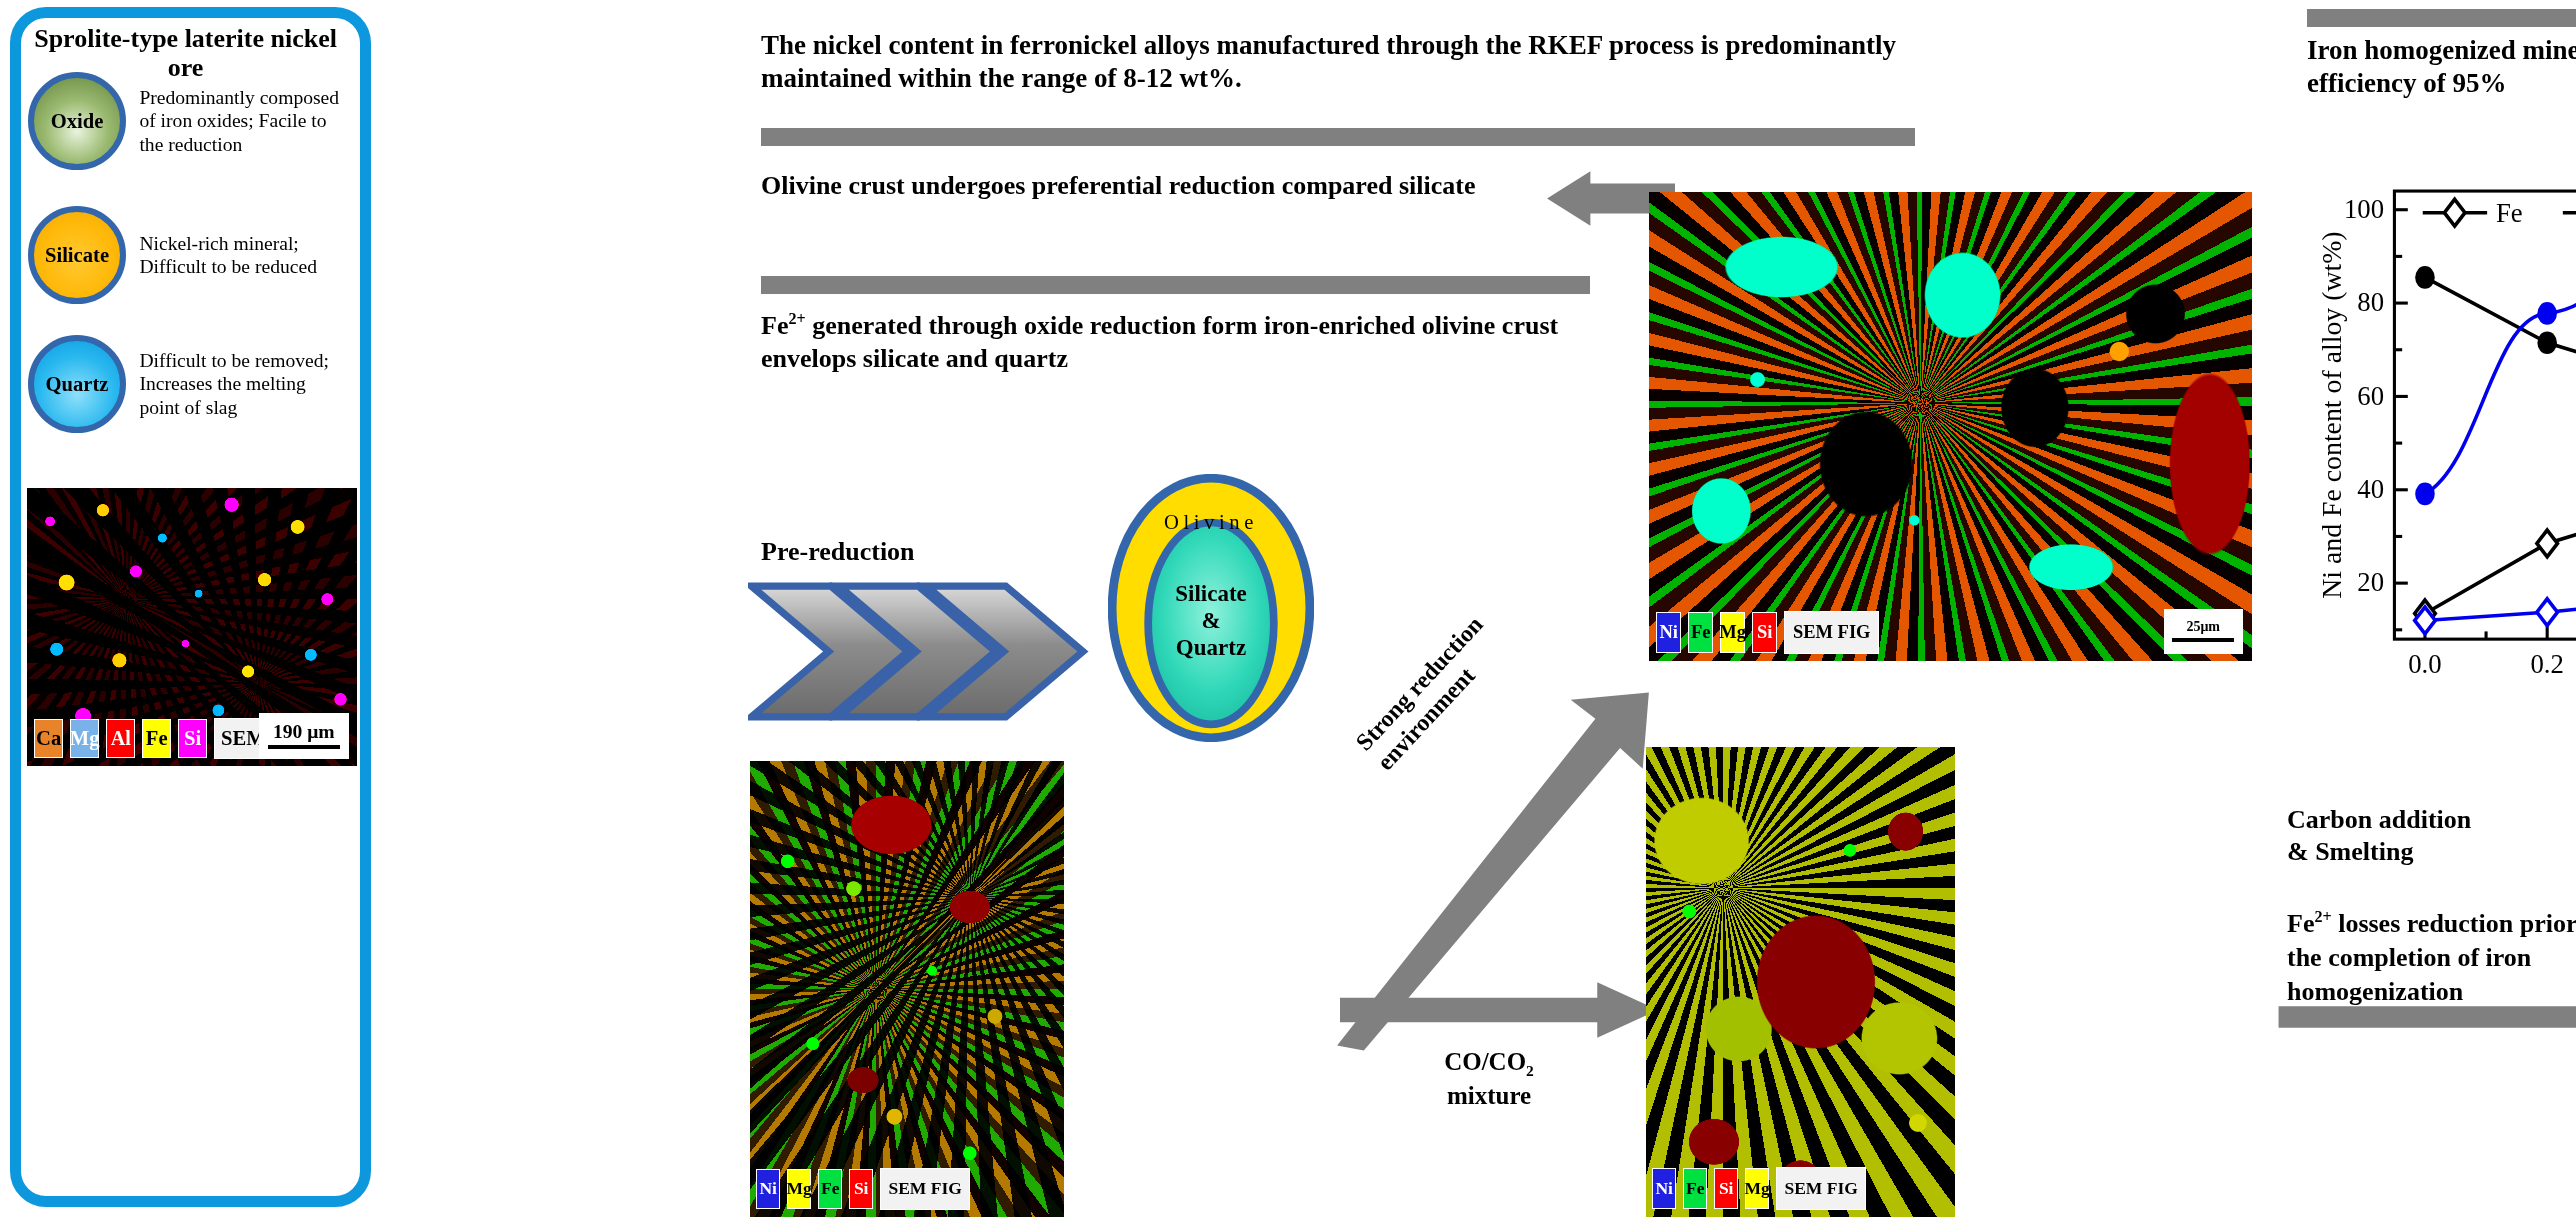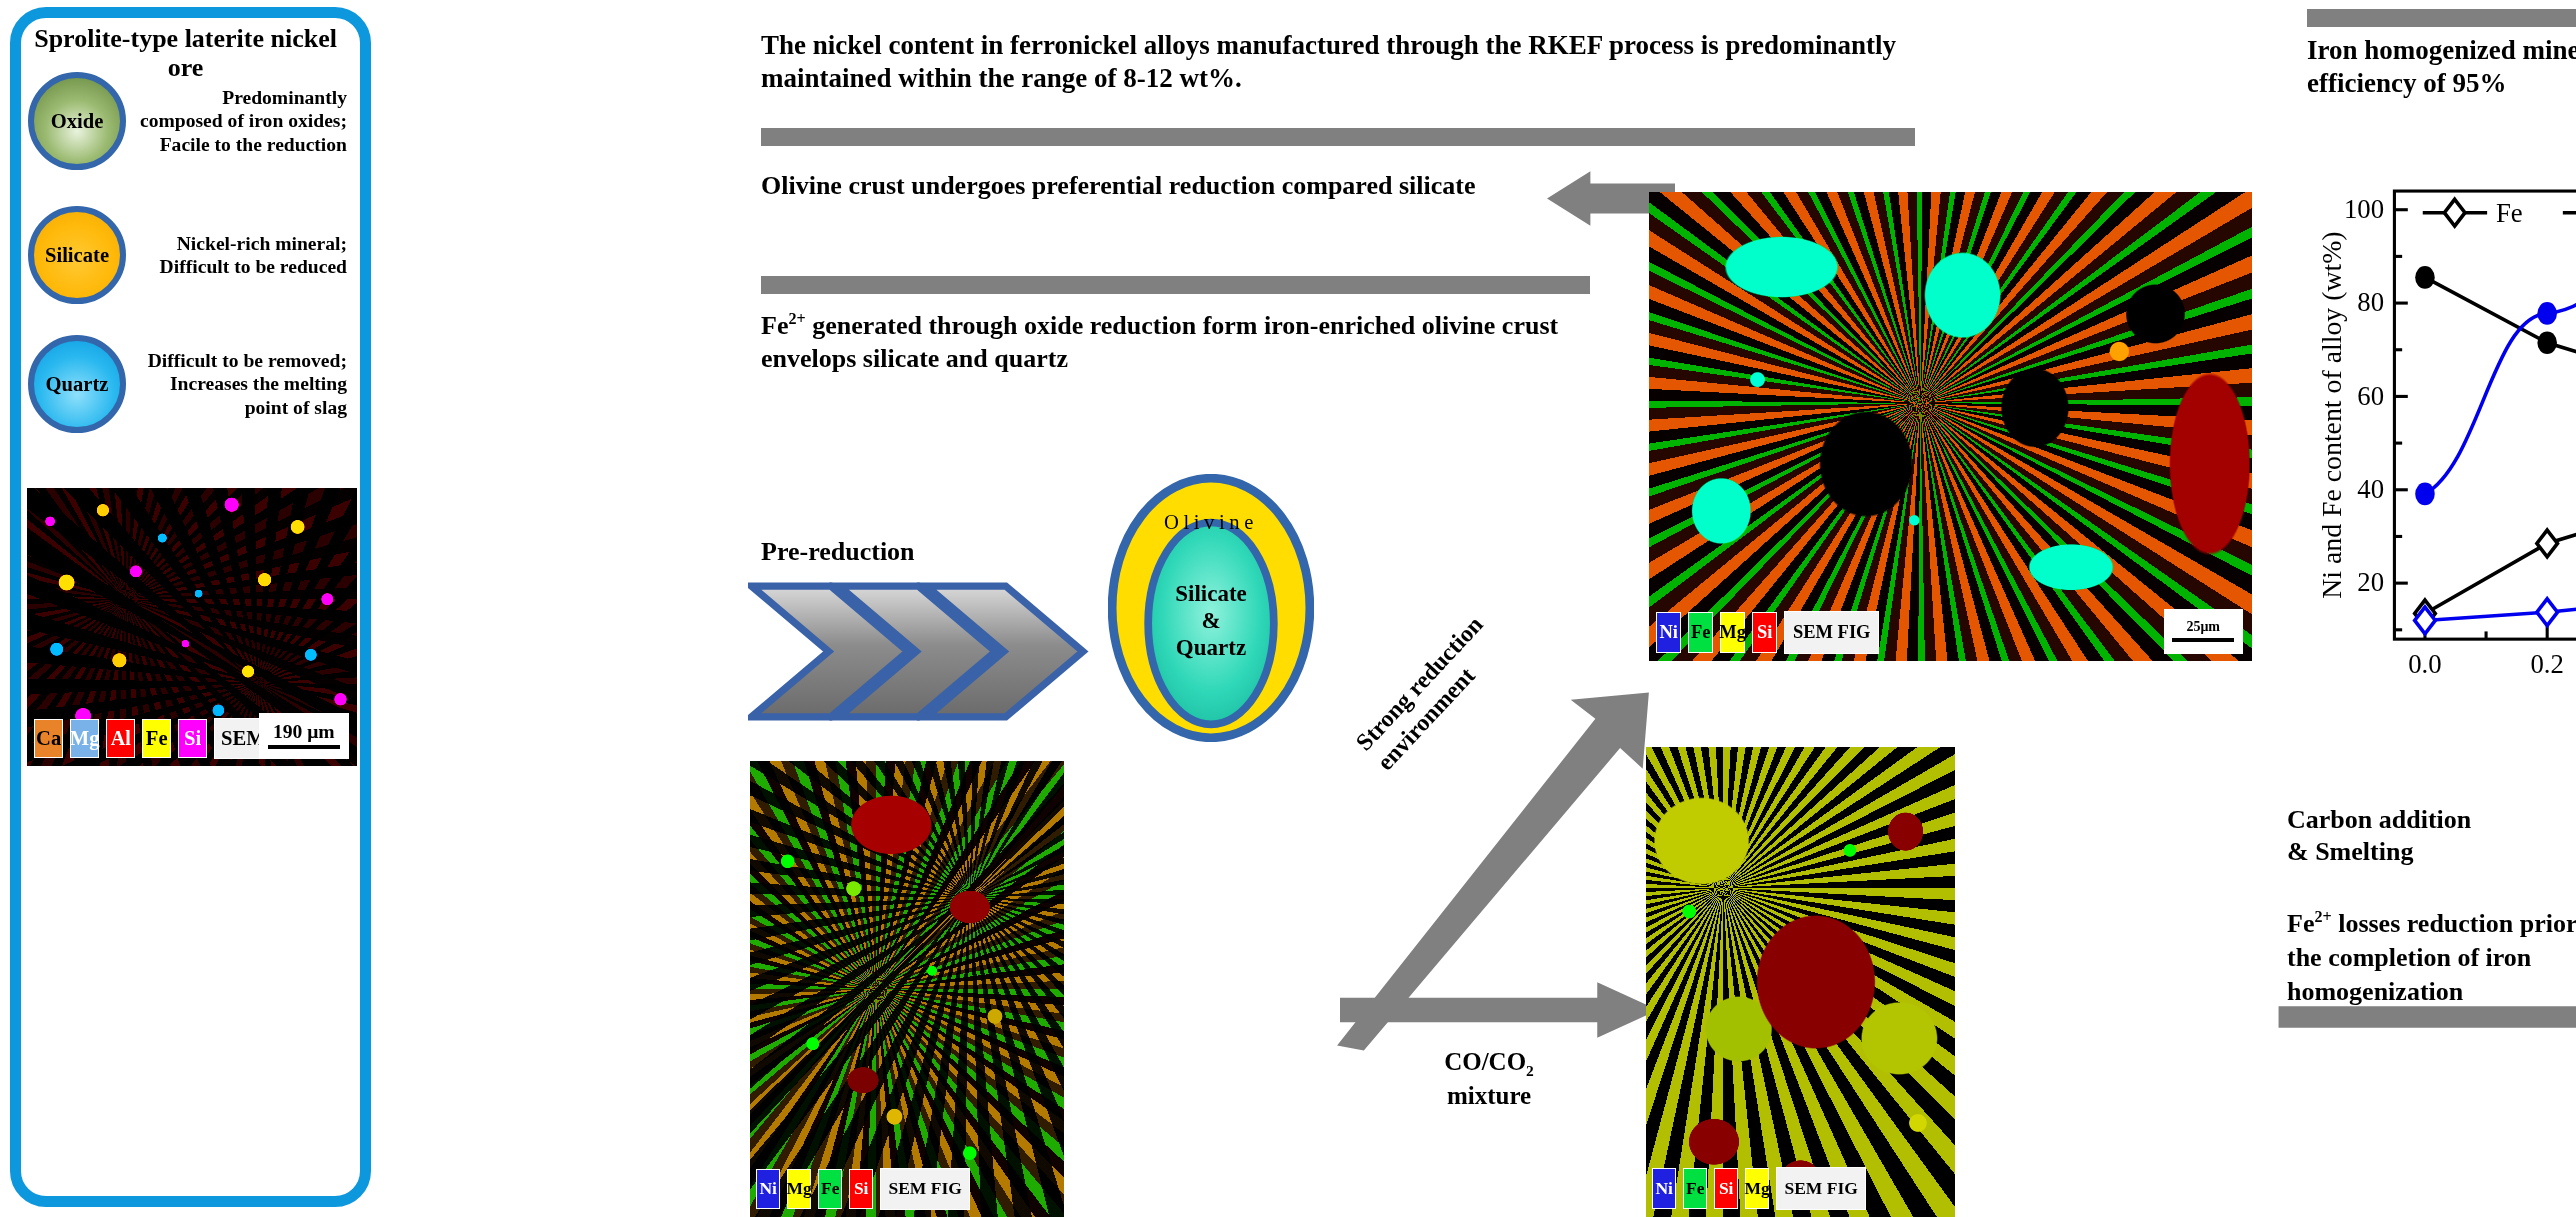--- a/index.html
+++ b/index.html
@@ -12,21 +12,21 @@
   #left-title{left:20.6px;top:24px;width:330px;text-align:center;
     font-size:26px;font-weight:bold;line-height:1.12;}
   .mineral-row{display:flex;align-items:center;}
   .mineral-circle{width:98px;height:98px;border-radius:50%;
     border:6.7px solid #3366aa;box-sizing:border-box;display:flex;
     align-items:center;justify-content:center;flex:0 0 auto;
     font-size:20.6px;font-weight:bold;color:#000;text-align:center;}
   .m-oxide{background:radial-gradient(circle at 50% 62%,#e9f3dd 0%,#9cbb72 45%,#5f8238 100%);}
   .m-silicate{background:radial-gradient(circle at 50% 55%,#ffc933 0%,#ffb90a 55%,#f0a800 100%);}
   .m-quartz{background:radial-gradient(circle at 50% 62%,#8fe0fb 0%,#29b8ef 55%,#0a9ae0 100%);}
-  .mineral-desc{font-size:19.6px;font-weight:bold;line-height:1.2;margin-left:13.4px;text-align:right;}
+  .mineral-desc{font-size:19.6px;font-weight:normal;line-height:1.2;margin-left:13.4px;}
   #row-oxide{left:28px;top:72px;width:319px;}
   #row-silicate{left:28px;top:206px;width:319px;}
   #row-quartz{left:28px;top:335px;width:319px;}
   
   #sem1{left:27px;top:488px;width:330px;height:278px;overflow:hidden;background:#120a06;}
   .sem-noise{position:absolute;left:0;top:0;width:100%;height:100%;}
   #sem1 .sem-noise{
     background-color:#2a1508;
     background-image:
       radial-gradient(circle at 7% 12%,#ff00d4 0 1.1%,transparent 1.3%),

